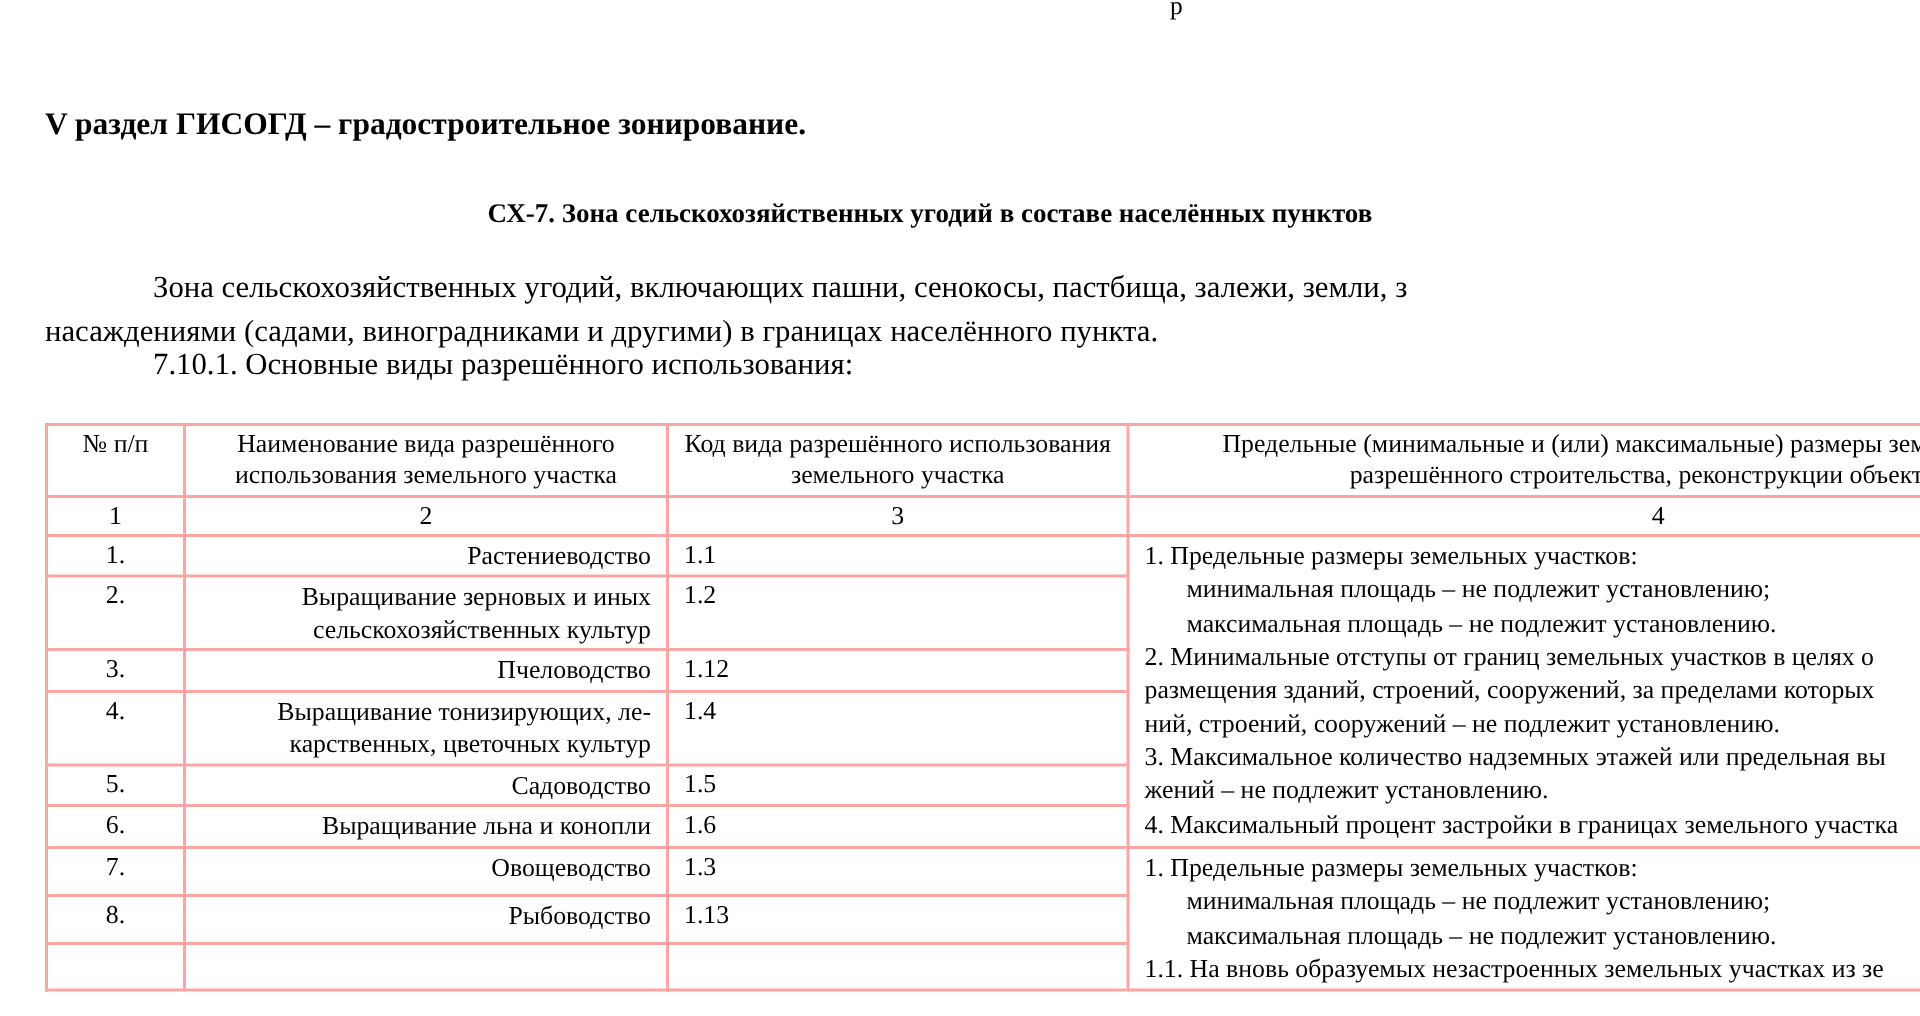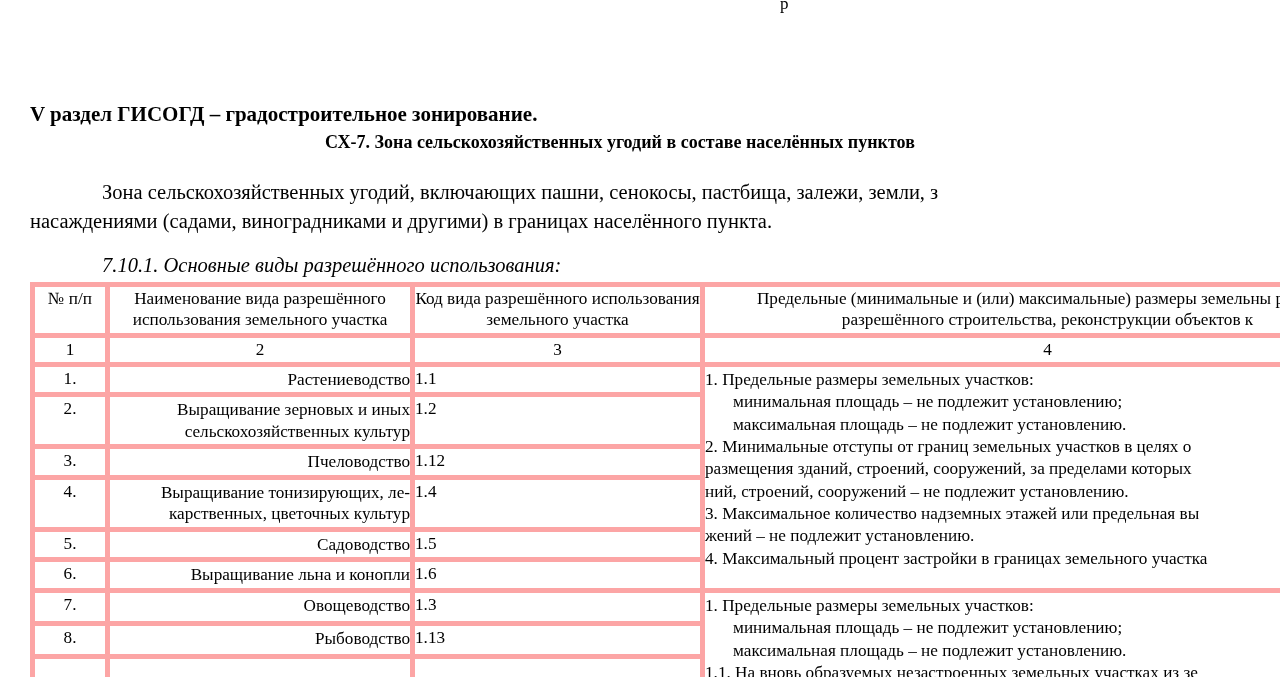--- a/index.html
+++ b/index.html
@@ -28,21 +28,20 @@
     font-size: 17px;
     color: #000;
     letter-spacing: 0;
   }
   .section-title {
     position: absolute;
     top: 70px;
     left: 30px;
     font-size: 21px;
     font-weight: bold;
-    margin-top: 32px;
   }
   .zone-title {
     position: absolute;
     top: 132px;
     left: 325px;
     font-size: 18px;
     font-weight: bold;
     white-space: nowrap;
   }
   .para {
@@ -53,40 +52,39 @@
     line-height: 1.42;
     text-align: justify;
   }
   .para .indent {
     display: inline-block;
     width: 72px;
   }
   .para1 { top: 178px; }
   .para2 {
     position: absolute;
-    top: 254px;
+    top: 232px;
     left: 30px;
     font-size: 20.5px;
-    font-style: italic;
   }
   .para2 .indent { display: inline-block; width: 72px; }
 
   table.main {
     position: absolute;
     top: 282px;
     left: 30px;
     border-collapse: collapse;
     width: 1340px;
     table-layout: fixed;
     font-size: 17.2px;
   }
   table.main td, table.main th {
-    border: 5px solid #fca5a5;
+    border: 2px solid #fca5a5;
     vertical-align: top;
-    padding: 2px 0;
+    padding: 2px 10px;
   }
   .c1 { width: 70px; text-align: center; }
   .c2 { width: 300px; margin-left: 38px; }
   .c3 { width: 285px; text-align: center; }
   .c4 { width: 685px; }
 
   th.h {
     font-weight: normal;
     text-align: center;
     vertical-align: middle;

